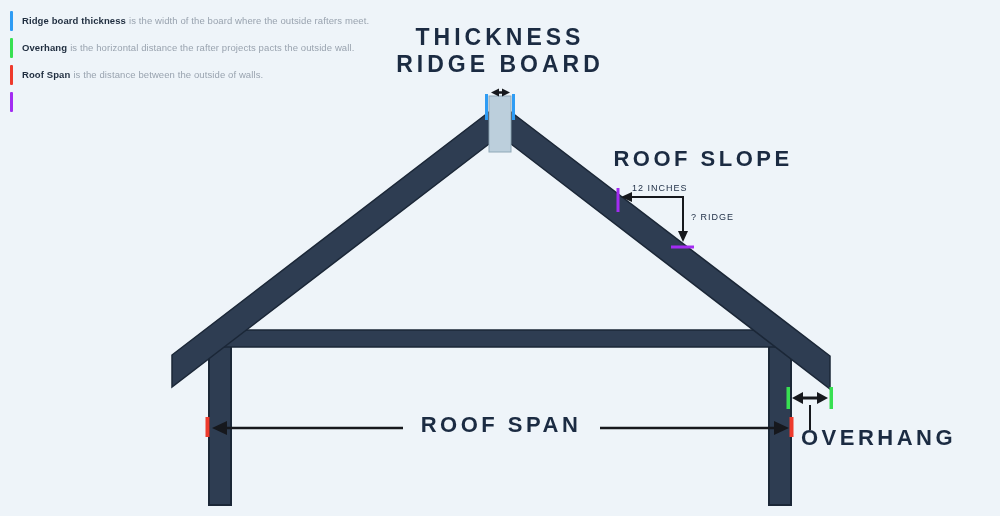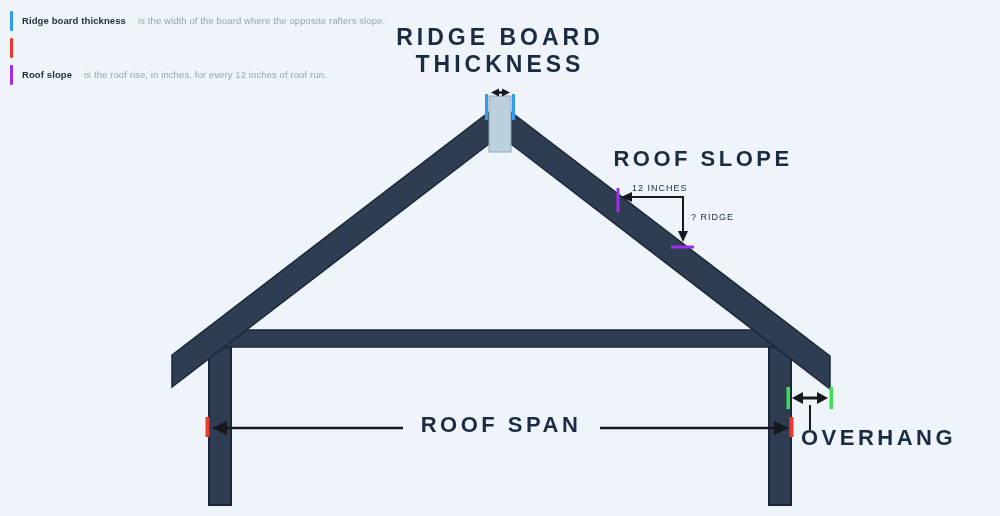--- a/index.html
+++ b/index.html
@@ -17,21 +17,21 @@
     position:absolute;left:10px;top:11px;
     display:flex;flex-direction:column;gap:7px;
     width:360px;
   }
   .legend-row{display:flex;align-items:center;}
   .legend-bar{width:3px;height:20px;flex:0 0 3px;border-radius:1px;}
   .legend-text{
     margin:0 0 0 9px;font-size:9.5px;line-height:20px;
     color:#99a3af;letter-spacing:.1px;white-space:nowrap;
   }
-  .legend-text b{color:#1f2d3f;font-weight:700;margin-right:12px;}
+  .legend-text b{color:#1f2d3f;font-weight:700;margin-right:3px;}
 
   
   .big-label{
     position:absolute;
     color:#1b2b42;font-weight:700;
     font-size:22px;letter-spacing:3.5px;
     white-space:nowrap;
   }
   .title{
     left:330px;top:24px;width:340px;
@@ -107,34 +107,38 @@
       <line x1="800" y1="398" x2="821" y2="398" stroke="#16181d" stroke-width="3"></line>
       <polygon points="792,398 803,392 803,404" fill="#16181d"></polygon>
       <polygon points="828,398 817,392 817,404" fill="#16181d"></polygon>
       <line x1="810" y1="405" x2="810" y2="430" stroke="#16181d" stroke-width="2"></line>
     </g>
   </svg>
 
   <div class="legend">
     <div class="legend-row">
       <span class="legend-bar" style="background: rgb(46, 156, 244);"></span>
-      <p class="legend-text"><b>Ridge board thickness</b><span>is the width of the board where the opposite rafters slope.</span></p>
+      <p class="legend-text"><b>Ridge board thickness</b><span>is the width of the board where the outside rafters meet.</span></p>
+    </div>
+    <div class="legend-row">
+      <span class="legend-bar" style="background: rgb(56, 224, 82);"></span>
+      <p class="legend-text"><b>Overhang</b><span>is the horizontal distance the rafter projects pacts the outside wall.</span></p>
     </div>
     <div class="legend-row">
       <span class="legend-bar" style="background: rgb(238, 58, 44);"></span>
+      <p class="legend-text"><b>Roof Span</b><span>is the distance between the outside of walls.</span></p>
     </div>
     <div class="legend-row">
       <span class="legend-bar" style="background: rgb(163, 44, 242);"></span>
-      <p class="legend-text"><b>Roof slope</b><span>is the roof rise, in inches, for every 12 inches of roof run.</span></p>
     </div>
   </div>
 
   <div class="big-label title">
+    <div>THICKNESS</div>
     <div>RIDGE BOARD</div>
-    <div>THICKNESS</div>
   </div>
 
   <div class="big-label roof-slope-label">ROOF SLOPE</div>
 
   <div class="small-label run-label">12 INCHES</div>
 
   <div class="small-label rise-label">? RIDGE</div>
 
   <div class="big-label roof-span-label">ROOF SPAN</div>
 

